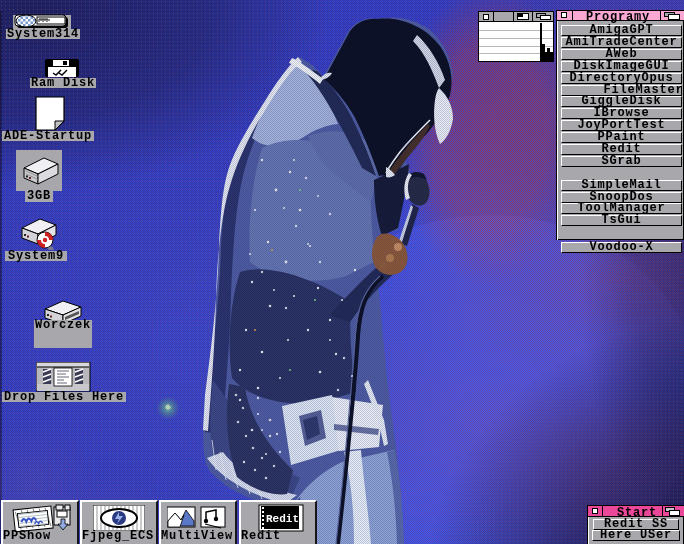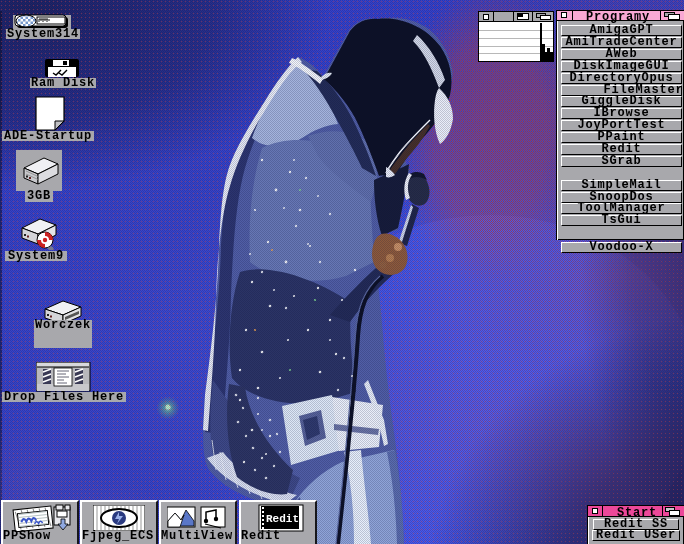--- a/index.html
+++ b/index.html
@@ -363,21 +363,21 @@
   <div style="position:absolute;left:75px;top:0;width:21px;height:11px;">
    <div style="position:absolute;left:2px;top:1px;width:10px;height:5px;background:#c6c6ca;border:1px solid #000;"></div>
    <div style="position:absolute;left:6px;top:4px;width:11px;height:6px;background:#fff;border:1px solid #000;"></div>
   </div>
  </div>
  <div style="position:absolute;left:0;top:11px;width:1px;height:29px;background:#fff;"></div>
       <div class="abtn" style="position:absolute;left:5px;top:13px;width:86px;height:11px;">
         <span>Redit SS</span>
       </div>
  <div class="abtn" style="position:absolute;left:4px;top:24px;width:88px;height:11px;">
-        <span>Redit USer</span>
+        <span>Here USer</span>
       </div>
 </div>
 
 <div id="dock">
 <div class="dockbtn" style="left:1px;top:500px;width:78px;height:46px;">
  <svg width="66" height="28" style="position:absolute;left:5px;top:2px;" viewBox="0 0 66 28">
   <g transform="rotate(-6 25 14)">
    <rect x="6" y="4" width="38" height="22" fill="#fff" stroke="#000"></rect>
    <g stroke="#888" stroke-width="1">
               <line x1="8" y1="6" x2="12" y2="24"></line>

